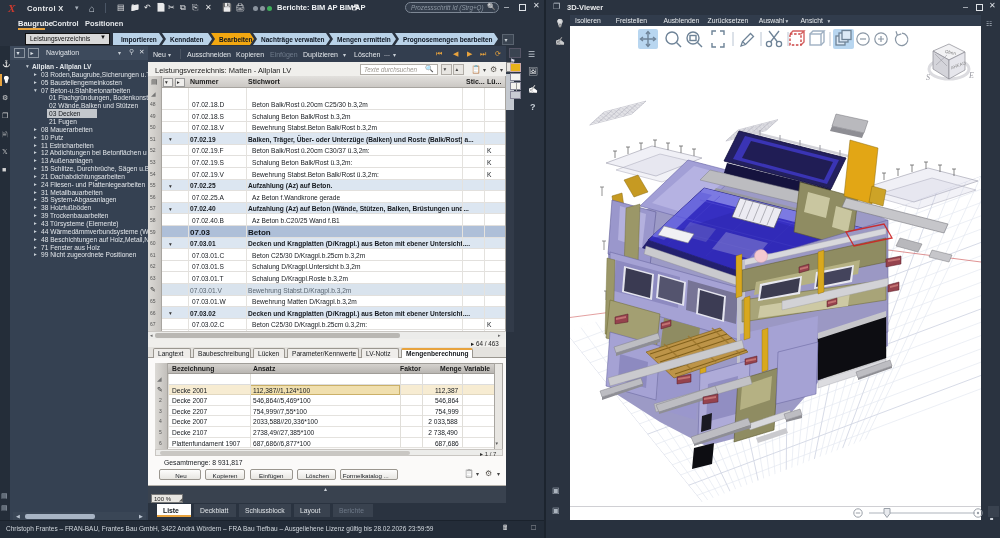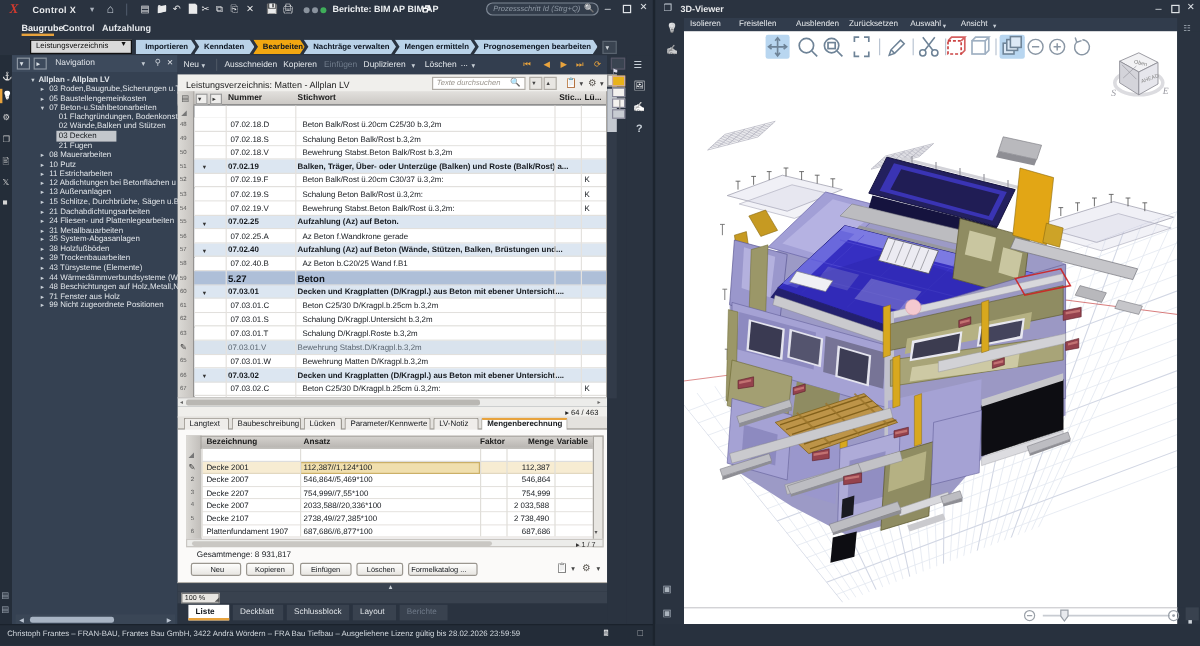--- a/index.html
+++ b/index.html
@@ -30,21 +30,21 @@
 <div class="tx" style="left:352px;top:3px;font-size:7px;color:#c0c8d0;font-weight:normal;filter:grayscale(1) brightness(1.4);">🗗</div>
 <div class="abs" style="left:405px;top:2px;width:94px;height:11px;border:1px solid #7d8794;border-radius:6px;background:#333d4b;"></div>
 <div class="tx" style="left:411px;top:4px;font-size:6.3px;color:#8e98a4;font-weight:normal;font-style:italic;">Prozessschritt Id (Strg+Q)</div>
 <div class="tx" style="left:487px;top:3px;font-size:7px;color:#97a1ad;font-weight:normal;filter:grayscale(1) brightness(1.2);">🔍</div>
 <div class="tx" style="left:504px;top:2px;font-size:9px;color:#dfe3e7;font-weight:normal;">–</div>
 <div class="abs" style="left:519px;top:4px;width:7px;height:7px;border:1px solid #dfe3e7;"></div>
 <div class="tx" style="left:533px;top:1px;font-size:8px;color:#dfe3e7;font-weight:normal;">✕</div>
 <div class="tx" style="left:18px;top:19px;font-size:7.5px;color:#f0f2f4;font-weight:bold;">Baugrube</div>
 <div class="abs" style="left:18px;top:28px;width:27px;height:2px;background:#e8a33d;"></div>
 <div class="tx" style="left:52px;top:19px;font-size:7.5px;color:#e4e7ea;font-weight:bold;">Control</div>
-<div class="tx" style="left:85px;top:19px;font-size:7.5px;color:#e4e7ea;font-weight:bold;">Aufzahlung</div>
+<div class="tx" style="left:85px;top:19px;font-size:7.5px;color:#e4e7ea;font-weight:bold;">Positionen</div>
 <div class="abs" style="left:25px;top:33px;width:85px;height:12px;background:#d9d9d9;border:1px solid #111;"></div>
 <div class="tx" style="left:30px;top:35px;font-size:6.5px;color:#111;font-weight:normal;">Leistungsverzeichnis</div>
 <div class="tx" style="left:100px;top:34px;font-size:6px;color:#111;font-weight:normal;">▼</div>
 <div class="abs" style="left:113px;top:33px;width:50px;height:12px;background:#b9d2e8;clip-path:polygon(0 0,calc(100% - 4px) 0,100% 50%,calc(100% - 4px) 100%,0 100%);"></div>
 <div class="tx" style="left:121px;top:35.5px;font-size:6.5px;color:#0c1420;font-weight:bold;">Importieren</div>
 <div class="abs" style="left:162px;top:33px;width:50px;height:12px;background:#b9d2e8;clip-path:polygon(0 0,calc(100% - 4px) 0,100% 50%,calc(100% - 4px) 100%,0 100%,4px 50%);"></div>
 <div class="tx" style="left:170px;top:35.5px;font-size:6.5px;color:#0c1420;font-weight:bold;">Kenndaten</div>
 <div class="abs" style="left:211px;top:33px;width:43px;height:12px;background:#f2a711;clip-path:polygon(0 0,calc(100% - 4px) 0,100% 50%,calc(100% - 4px) 100%,0 100%,4px 50%);"></div>
 <div class="tx" style="left:219px;top:35.5px;font-size:6.5px;color:#0c1420;font-weight:bold;">Bearbeiten</div>
 <div class="abs" style="left:253px;top:33px;width:77px;height:12px;background:#b9d2e8;clip-path:polygon(0 0,calc(100% - 4px) 0,100% 50%,calc(100% - 4px) 100%,0 100%,4px 50%);"></div>
@@ -217,21 +217,21 @@
 <div class="tx" style="left:150px;top:205.39999999999998px;font-size:5px;color:#555;font-weight:normal;">57</div>
 <div class="tx" style="left:169px;top:205.89999999999998px;font-size:5.5px;color:#333;font-weight:normal;">▾</div>
 <div class="tx" style="left:190px;top:205.39999999999998px;font-size:6.6px;color:#15191e;font-weight:bold;">07.02.40</div>
 <div class="tx" style="left:248px;top:205.39999999999998px;font-size:6.6px;color:#15191e;font-weight:bold;">Aufzahlung (Az) auf Beton (Wände, Stützen, Balken, Brüstungen und...</div>
 <div class="abs" style="left:162px;top:214.5px;width:344px;height:11.6px;background:#ffffff;border-bottom:1px solid #e2e0dd;"></div>
 <div class="tx" style="left:150px;top:217.0px;font-size:5px;color:#555;font-weight:normal;">58</div>
 <div class="tx" style="left:192px;top:217.0px;font-size:6.6px;color:#15191e;font-weight:normal;">07.02.40.B</div>
 <div class="tx" style="left:252px;top:217.0px;font-size:6.6px;color:#15191e;font-weight:normal;">Az Beton b.C20/25 Wand f.B1</div>
 <div class="abs" style="left:162px;top:226.1px;width:344px;height:11.6px;background:#aebfd8;border-bottom:1px solid #e2e0dd;"></div>
 <div class="tx" style="left:150px;top:228.6px;font-size:5px;color:#555;font-weight:normal;">59</div>
-<div class="tx" style="left:190px;top:227.6px;font-size:8px;color:#10151b;font-weight:bold;">5.27</div>
+<div class="tx" style="left:190px;top:227.6px;font-size:8px;color:#10151b;font-weight:bold;">07.03</div>
 <div class="tx" style="left:248px;top:227.6px;font-size:8px;color:#10151b;font-weight:bold;">Beton</div>
 <div class="abs" style="left:162px;top:237.7px;width:344px;height:11.6px;background:#dce6f1;border-bottom:1px solid #e2e0dd;"></div>
 <div class="tx" style="left:150px;top:240.2px;font-size:5px;color:#555;font-weight:normal;">60</div>
 <div class="tx" style="left:169px;top:240.7px;font-size:5.5px;color:#333;font-weight:normal;">▾</div>
 <div class="tx" style="left:190px;top:240.2px;font-size:6.6px;color:#15191e;font-weight:bold;">07.03.01</div>
 <div class="tx" style="left:248px;top:240.2px;font-size:6.6px;color:#15191e;font-weight:bold;">Decken und Kragplatten (D/Kragpl.) aus Beton mit ebener Untersicht....</div>
 <div class="abs" style="left:162px;top:249.29999999999998px;width:344px;height:11.6px;background:#ffffff;border-bottom:1px solid #e2e0dd;"></div>
 <div class="tx" style="left:150px;top:251.79999999999998px;font-size:5px;color:#555;font-weight:normal;">61</div>
 <div class="tx" style="left:192px;top:251.79999999999998px;font-size:6.6px;color:#15191e;font-weight:normal;">07.03.01.C</div>
 <div class="tx" style="left:252px;top:251.79999999999998px;font-size:6.6px;color:#15191e;font-weight:normal;">Beton C25/30 D/Kragpl.b.25cm b.3,2m</div>

